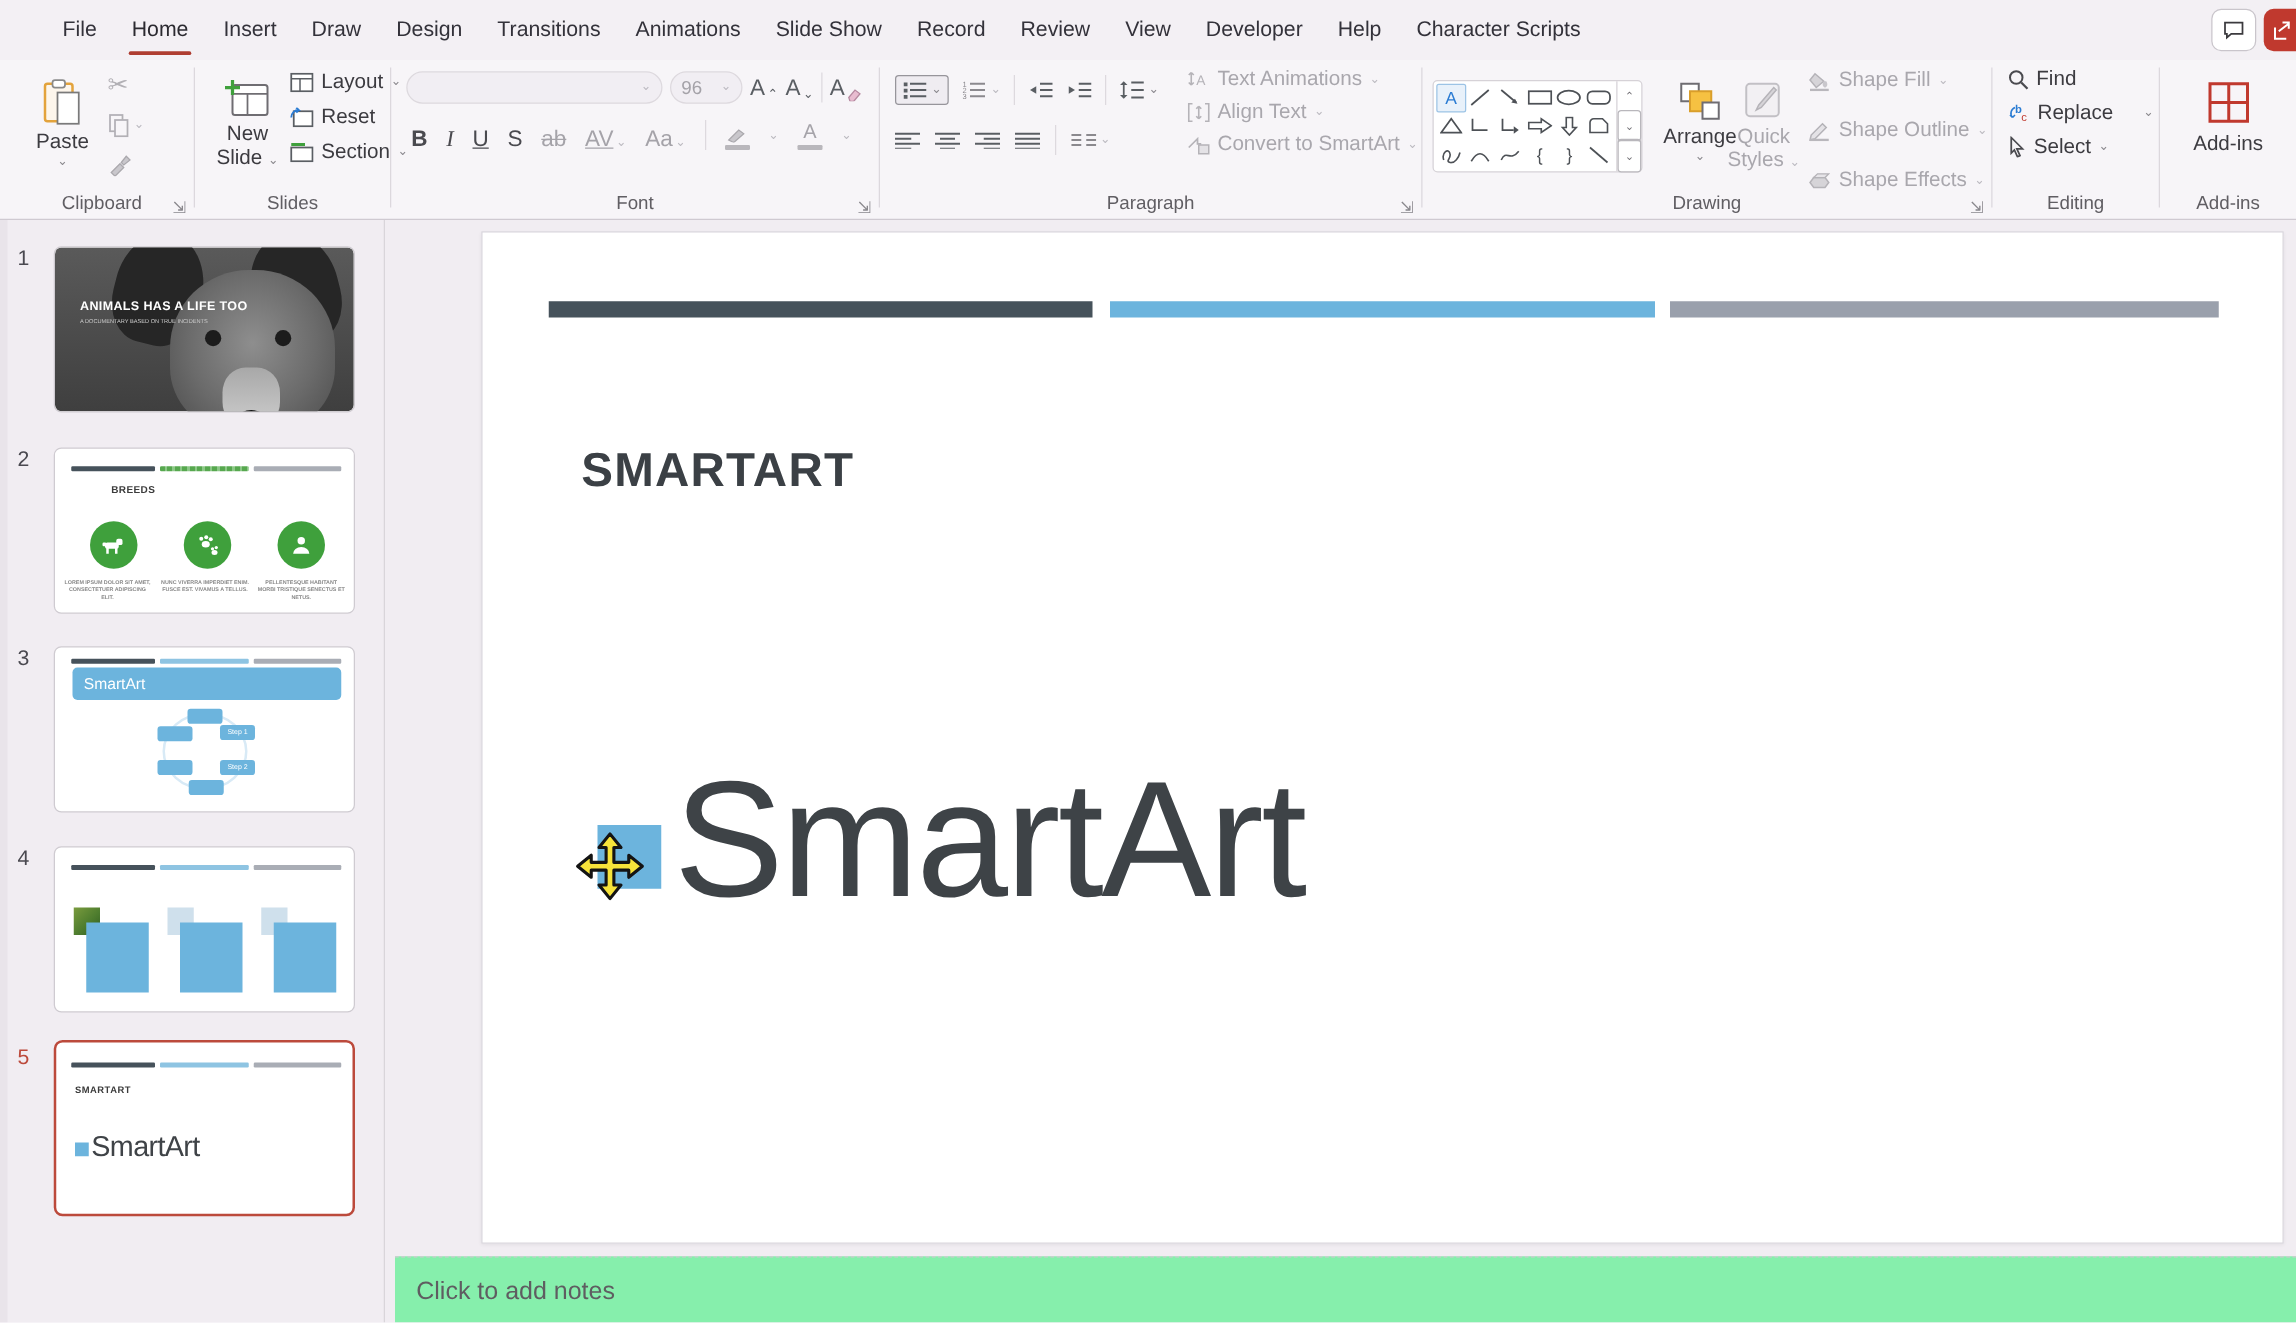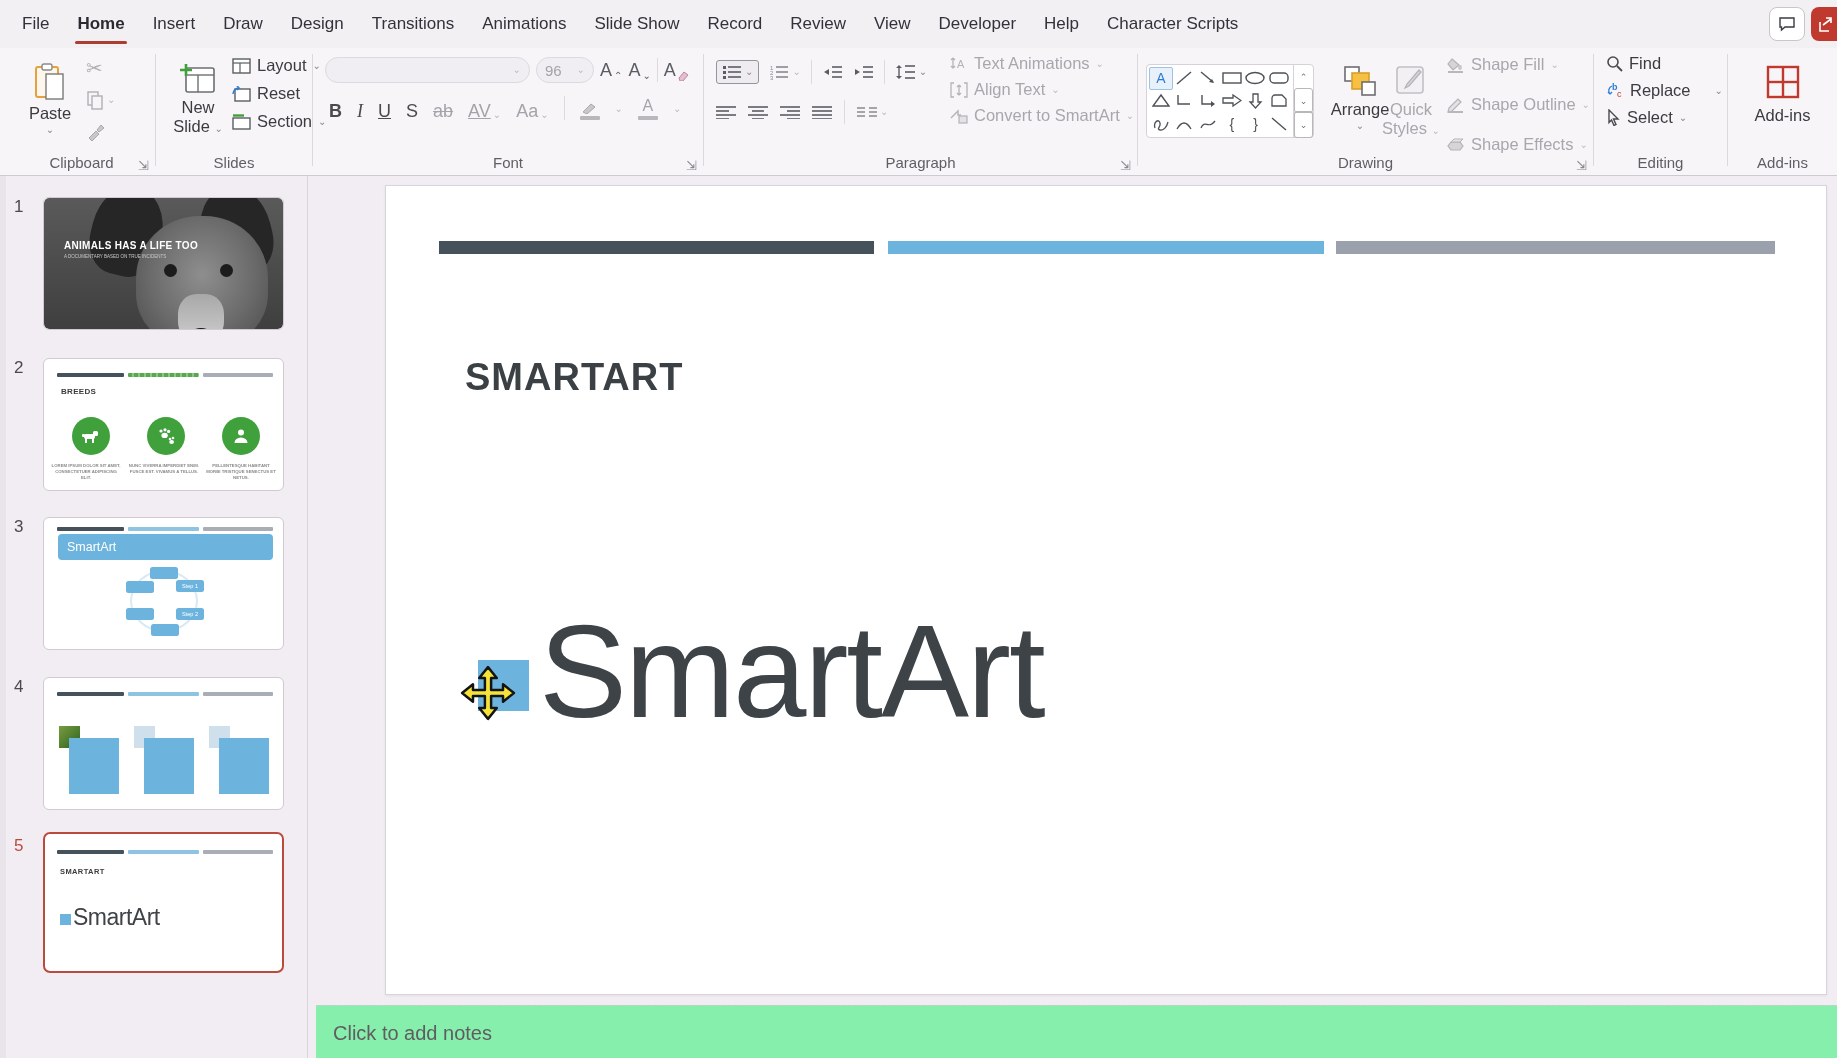--- a/index.html
+++ b/index.html
@@ -1,23 +1,23 @@
 <!DOCTYPE html>
 <html><head>
 <meta charset="utf-8">
 <style>
   * { margin:0; padding:0; box-sizing:border-box; }
   html,body { width:1837px; height:1058px; overflow:hidden; }
   body { font-family:"Liberation Sans", sans-serif; background:#f0ecf1; position:relative; color:#3b3a3e; }
 
   
   .titlebar { position:absolute; left:0; top:0; width:1837px; height:48px; background:#f3f0f4; }
-  .menu { position:absolute; left:8px; top:0; height:48px; display:flex; align-items:flex-end; }
+  .menu { position:absolute; left:36px; top:0; height:48px; display:flex; align-items:flex-end; }
   .menu-item { padding:0 14px; height:48px; display:flex; align-items:center; font-size:17px; color:#33323a; cursor:pointer; position:relative; white-space:nowrap; }
-  .menu-item.active { font-weight:bold; color:#2b2a30; }
+  .menu-item.active { font-weight:normal; color:#2b2a30; }
   .menu-item.active::after { content:""; position:absolute; left:12px; right:12px; bottom:4px; height:3px; background:#ae3c30; border-radius:2px; }
   .tb-right { position:absolute; right:0; top:0; height:48px; display:flex; align-items:center; gap:6px; }
   .comment-btn { width:36px; height:34px; background:#fff; border:1px solid #c9c5cb; border-radius:8px; display:flex; align-items:center; justify-content:center; }
   .share-btn { width:30px; height:34px; background:#c0392e; border-radius:8px 0 0 8px; display:flex; align-items:center; justify-content:center; margin-right:-4px; }
 
   
   .ribbon { position:absolute; left:0; top:48px; width:1837px; height:128px; background:#f7f5f8; border-bottom:1px solid #cfcad1; }
   .rgroup { position:absolute; top:0; height:128px; }
   .rsep { position:absolute; top:6px; height:112px; width:1px; background:#dcd8dd; }
   .glabel { position:absolute; bottom:5px; left:0; right:0; text-align:center; font-size:15px; color:#605e63; white-space:nowrap; }
@@ -111,21 +111,21 @@
   .ear.r { right:12px; transform:rotate(-14deg); }
   .dogface { position:absolute; left:92px; top:18px; width:132px; height:130px; background:radial-gradient(ellipse at 50% 45%, #8e8e8e 0%, #6b6b6b 55%, #4a4a4a 100%); border-radius:48% 48% 40% 40%; }
   .eye { position:absolute; width:13px; height:13px; background:#1c1c1c; border-radius:50%; top:48px; }
   .eye.l { left:28px; } .eye.r { left:84px; }
   .muzzle { position:absolute; left:42px; top:78px; width:46px; height:50px; background:linear-gradient(180deg,#a8a8a8,#cfcfcf); border-radius:40% 40% 45% 45%; }
   .nose { position:absolute; left:54px; top:112px; width:22px; height:14px; background:#151515; border-radius:50%; }
   .dog-title { position:absolute; left:20px; top:42px; color:#fff; font-weight:bold; font-size:10px; letter-spacing:.3px; }
   .dog-sub { position:absolute; left:20px; top:56px; color:#c9c9c9; font-size:4.5px; }
 
   
-  .breeds-h { position:absolute; left:0; top:28px; font-size:8px; font-weight:bold; color:#3c3c3c; letter-spacing:.3px;padding-left:17px; }
+  .breeds-h { position:absolute; left:28px; top:28px; font-size:8px; font-weight:bold; color:#3c3c3c; letter-spacing:.3px;padding-left:17px; }
   .gcirc { position:absolute; top:58px; width:38px; height:38px; background:#3fa03c; border-radius:50%; display:flex; align-items:center; justify-content:center; }
   .caption { position:absolute; top:104px; width:72px; font-size:4.3px; color:#8a8a8a; text-align:center; line-height:1.35; font-weight:bold; }
 
   
   .s3-title { position:absolute; left:14px; top:16px; width:215px; height:26px; background:#6cb4dd; border-radius:4px; color:#fff; font-size:12.5px; display:flex; align-items:center; padding-left:9px; }
   .cyc-ring { position:absolute; left:86px; top:52px; width:68px; height:62px; border:2px solid #d8eaf6; border-radius:50%; }
   .cyc { position:absolute; width:28px; height:12px; background:#6cb4dd; border-radius:2.5px; color:#fff; font-size:5.6px; display:flex; align-items:center; justify-content:center; }
 
   
   .sq-big { position:absolute; width:50px; height:56px; background:#6cb4dd; top:60px; }

